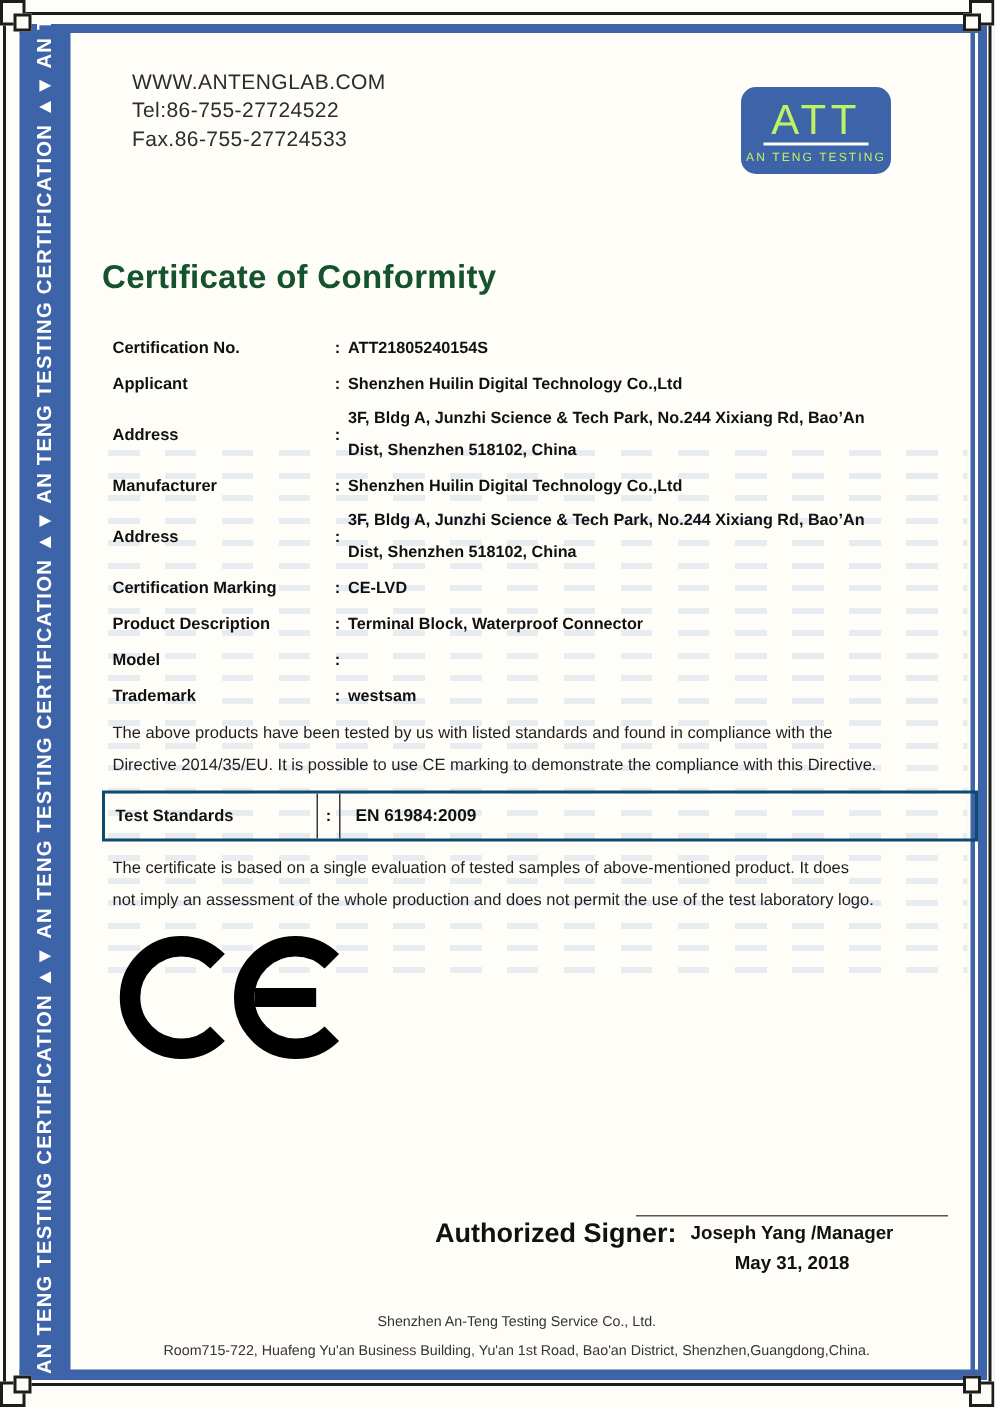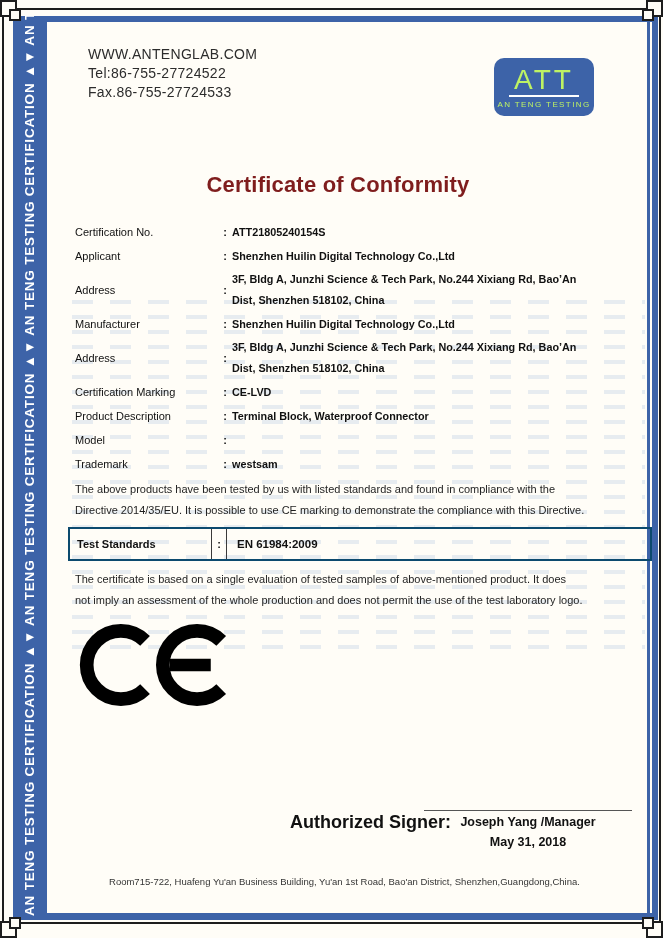--- a/index.html
+++ b/index.html
@@ -39,26 +39,26 @@
   }
   
   .contact{position:absolute;left:88px;top:45px;font-size:14px;line-height:19px;color:#2c2c2c;letter-spacing:.3px;}
   .logo{
     position:absolute;left:494px;top:58px;width:100px;height:58px;border-radius:10px;
     background:var(--blue);color:#bef264;display:flex;flex-direction:column;align-items:center;justify-content:center;
   }
   .logo-acronym{font-size:28px;line-height:28px;letter-spacing:3px;border-bottom:2px solid #fff;padding:0 5px 1px 5px;}
   .logo-name{font-size:8px;letter-spacing:1.4px;margin-top:3px;white-space:nowrap;}
   
-  .title{position:absolute;left:68px;width:540px;top:172px;text-align:center;font-size:22px;font-weight:bold;color:#7f1d1d;letter-spacing:.2px;}
+  .title{position:absolute;left:68px;width:540px;top:172px;font-size:22px;font-weight:bold;color:#14532d;letter-spacing:.2px;}
   
   .main{position:absolute;left:68px;top:220px;width:584px;}
   .rows{padding-left:7px;}
   .row{display:grid;grid-template-columns:143px 14px 1fr;align-items:center;min-height:24px;}
-  .flabel{font-weight:normal;font-size:11px;}
+  .flabel{font-weight:bold;font-size:11px;}
   .fcolon{font-weight:bold;font-size:11px;text-align:center;}
   .fvalue{font-weight:bold;font-size:10.8px;line-height:21px;white-space:pre-line;padding:1px 0;}
   .para{font-size:11px;line-height:21px;color:#1e1e1e;white-space:pre-line;padding-left:7px;}
   .para.first{margin-top:3px;}
   .ts-box{
     margin-top:6px;border:2px solid #0c4a6e;height:30px;
     display:grid;grid-template-columns:141px 16px 1fr;align-items:center;
   }
   .ts-label{font-weight:bold;font-size:11px;padding-left:7px;}
   .ts-colon{font-weight:bold;font-size:11px;text-align:center;border-left:1px solid #3a3a3a;border-right:1px solid #3a3a3a;height:100%;display:flex;align-items:center;justify-content:center;}
@@ -176,16 +176,17 @@
     <line x1="94" y1="44" x2="136" y2="44" stroke="#000" stroke-width="13"></line>
   </svg>
 
   <div class="sign-label">Authorized Signer:</div>
   <div class="sign-block">
     <div class="sign-name">Joseph Yang /Manager</div>
     <div class="sign-date">May 31, 2018</div>
   </div>
 
   <div class="footer">
+    <div>Shenzhen An-Teng Testing Service Co., Ltd.</div>
     <div>Room715-722, Huafeng Yu'an Business Building, Yu'an 1st Road, Bao'an District, Shenzhen,Guangdong,China.</div>
   </div>
 
 </div>
 
 </body></html>

